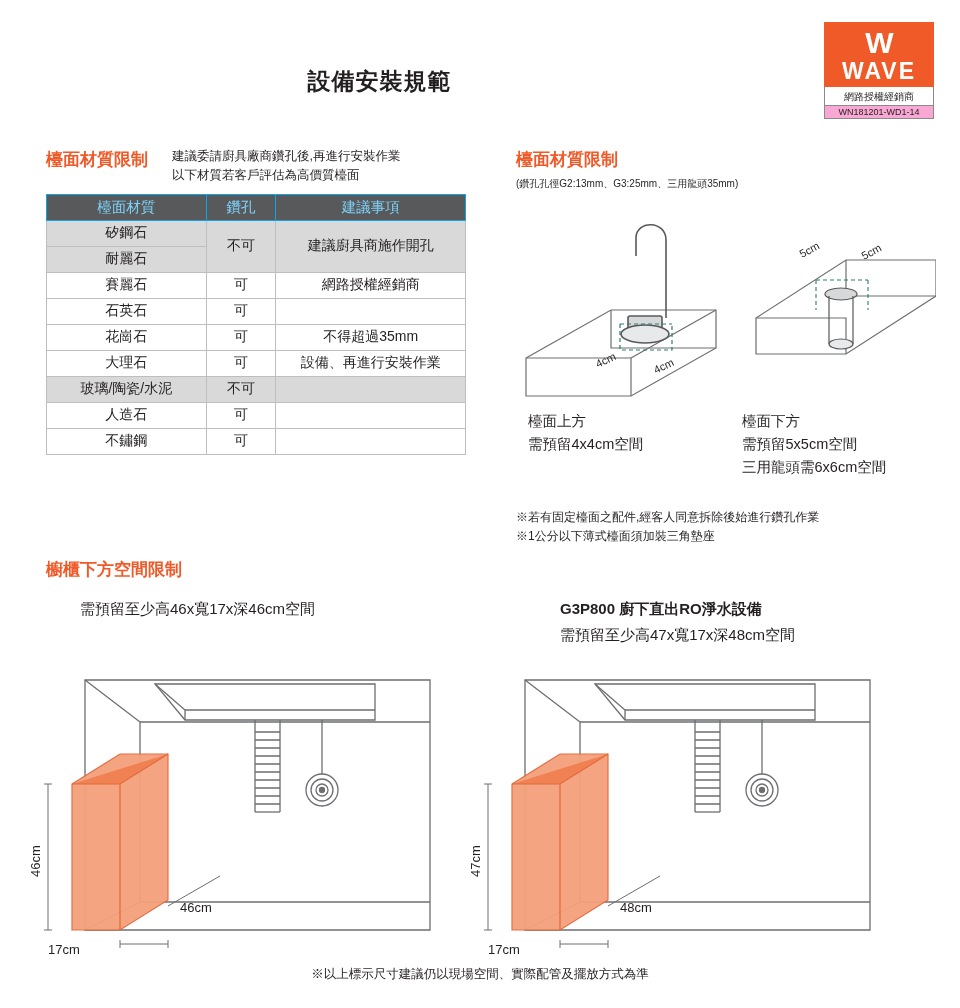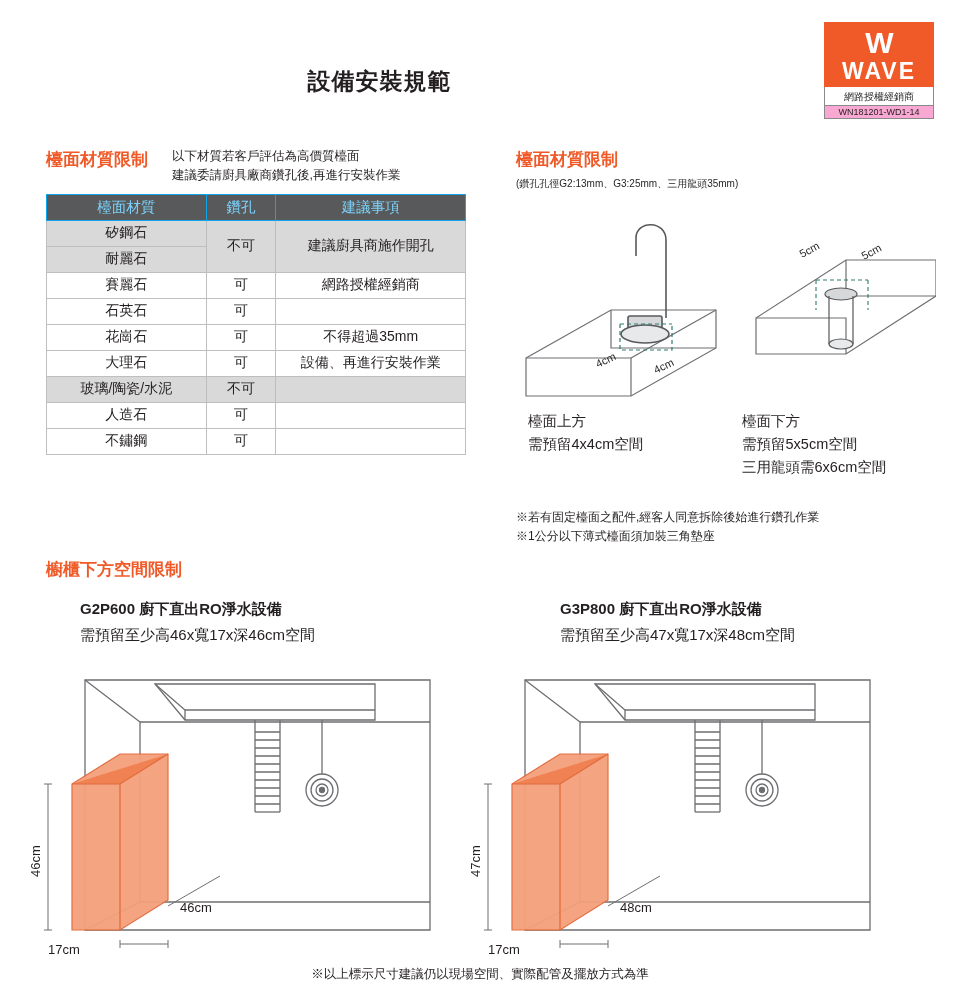--- a/index.html
+++ b/index.html
@@ -198,22 +198,22 @@
     <div class="logo-sub">網路授權經銷商</div>
     <div class="logo-code">WN181201-WD1-14</div>
   </div>
 
   <div class="doc-title">設備安裝規範</div>
 
   <div class="left-block">
     <div class="left-head-row">
       <div class="sec-head">檯面材質限制</div>
       <div class="left-note">
+        <div>建議委請廚具廠商鑽孔後,再進行安裝作業</div>
         <div>以下材質若客戶評估為高價質檯面</div>
-        <div>建議委請廚具廠商鑽孔後,再進行安裝作業</div>
       </div>
     </div>
 
     <table class="mat">
       <thead>
         <tr>
           <th class="col-a">檯面材質</th>
           <th class="col-b">鑽孔</th>
           <th class="col-c">建議事項</th>
         </tr>
@@ -319,21 +319,20 @@
 
     <div class="notes">
       <div>※若有固定檯面之配件,經客人同意拆除後始進行鑽孔作業</div>
       <div>※1公分以下薄式檯面須加裝三角墊座</div>
     </div>
   </div>
 
   <div class="sec-head lower-head">櫥櫃下方空間限制</div>
 
   <div class="cab left">
-    <div class="t1">G2P600 廚下直出RO淨水設備</div>
     <div>需預留至少高46x寬17x深46cm空間</div>
   </div>
 
   <div class="cab right">
     <div class="t1">G3P800 廚下直出RO淨水設備</div>
     <div>需預留至少高47x寬17x深48cm空間</div>
   </div>
 
   <svg class="svg-abs" style="left:30px; top:662px;" width="450" height="300" viewBox="0 0 450 300">
     <g stroke="#6d6e71" fill="none" stroke-width="1.3">

